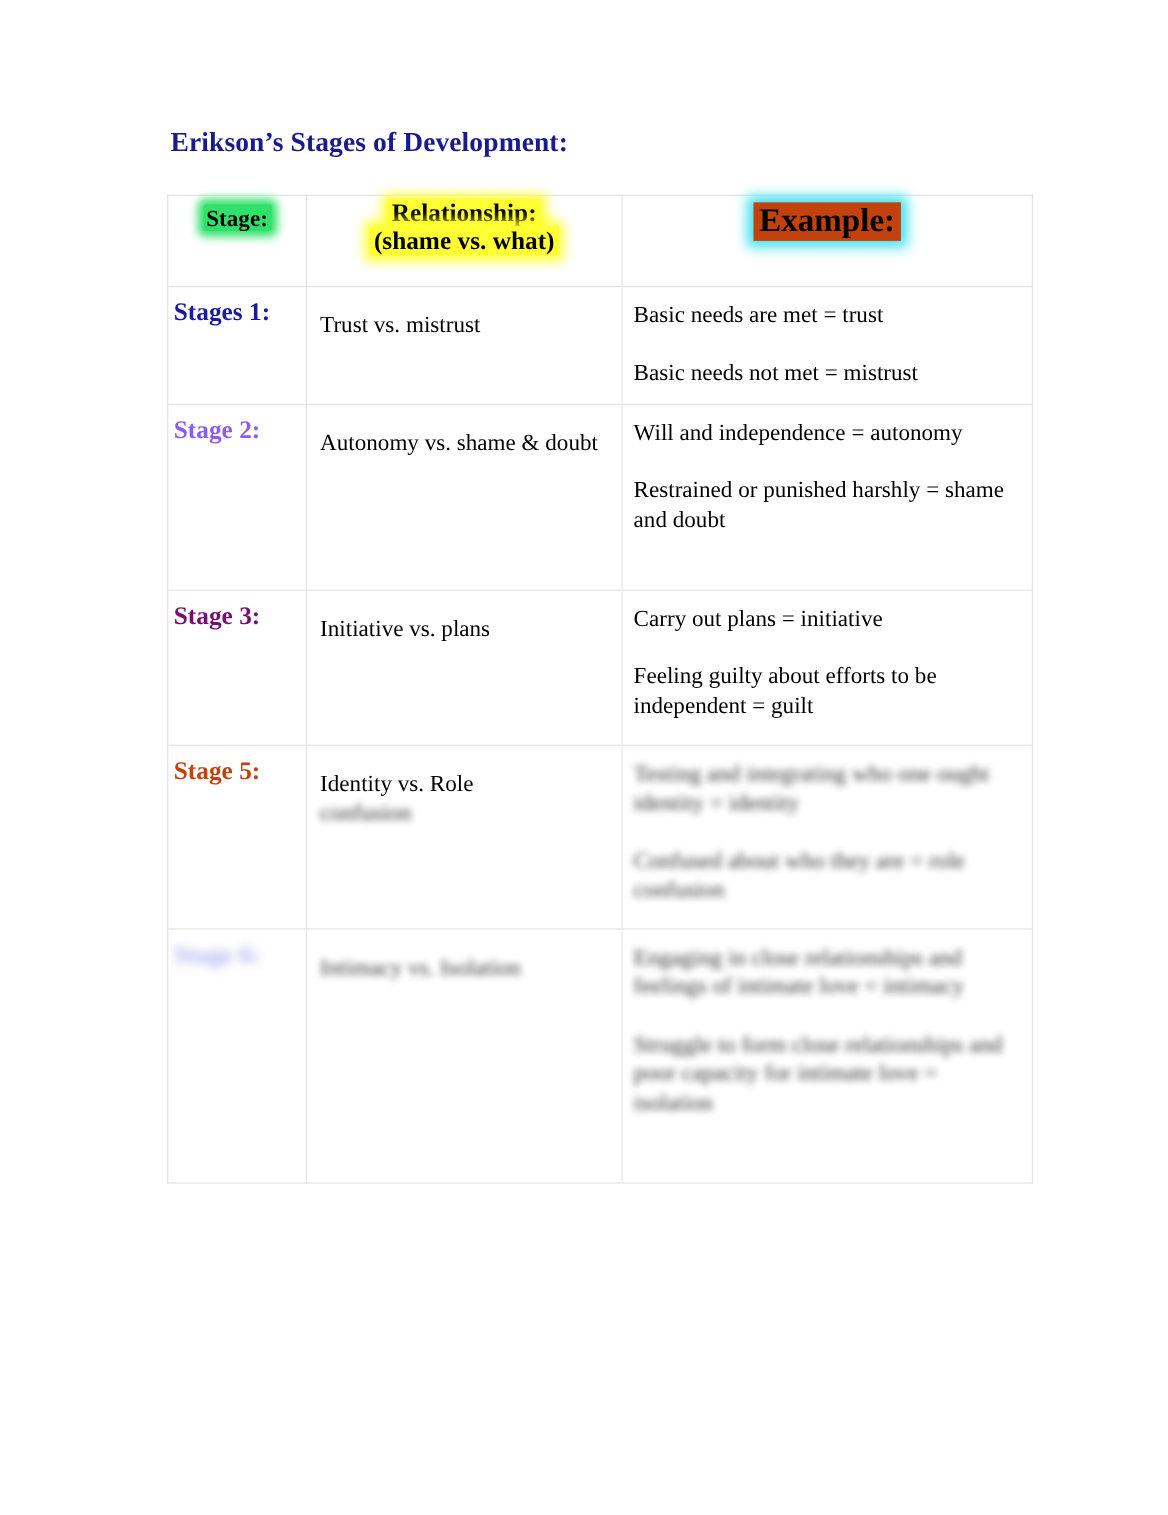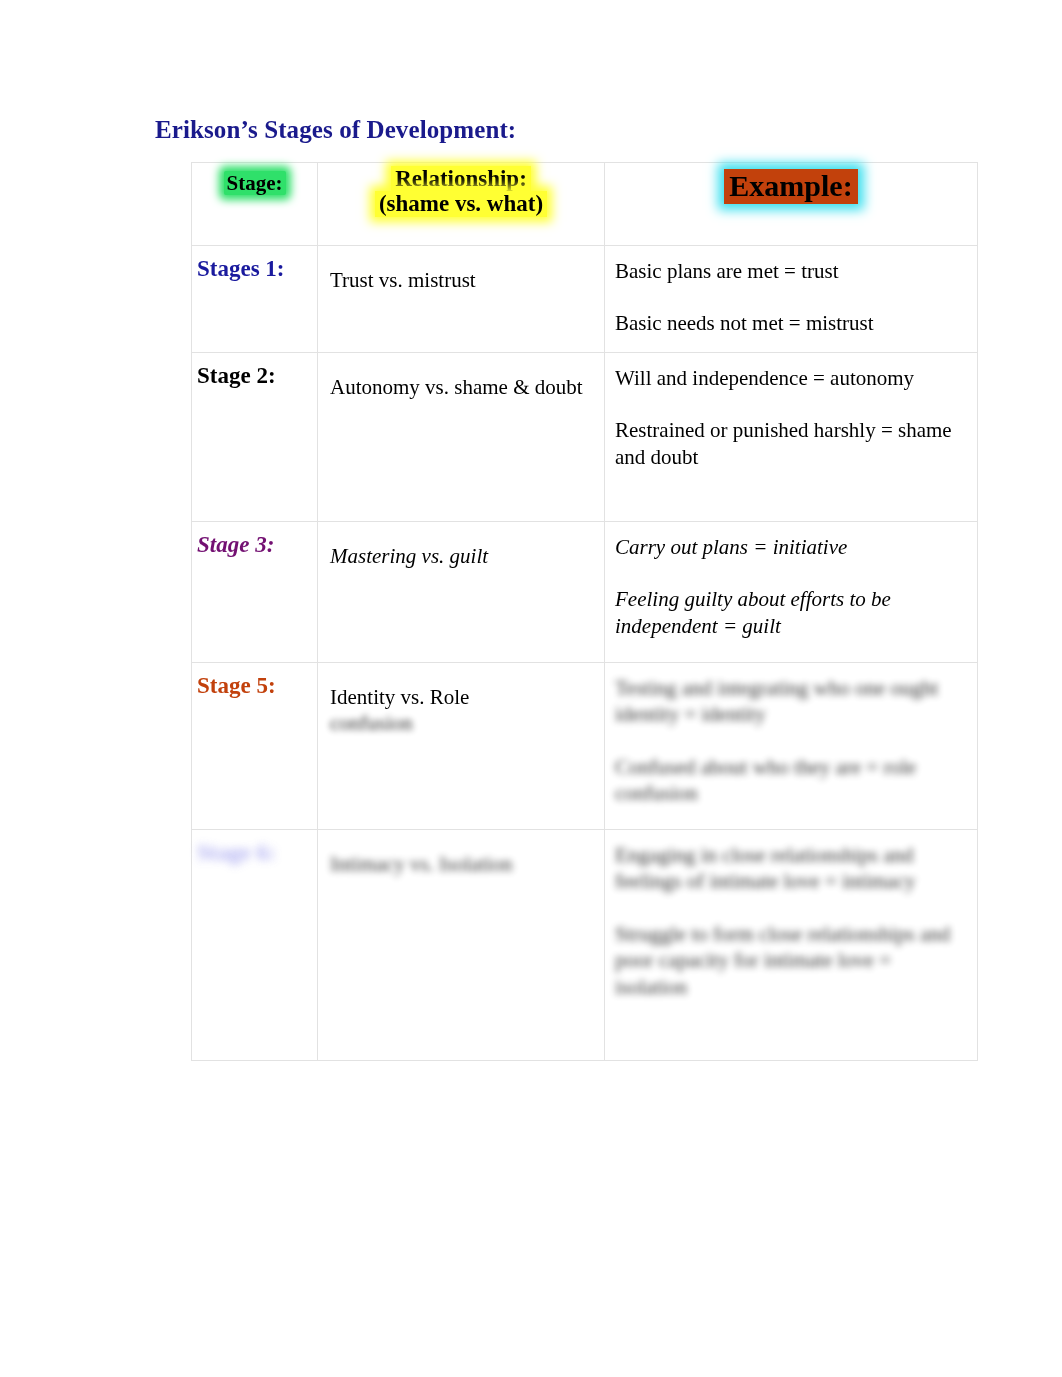--- a/index.html
+++ b/index.html
@@ -30,25 +30,24 @@
     font-size: 25px;
     font-weight: bold;
     color: #1a1a8c;
     letter-spacing: 0.1px;
     white-space: nowrap;
   }
 
   table.erikson-table {
     position: absolute;
     left: 152px;
-    top: 162px;
+    top: 177px;
     width: 786px;
     border-collapse: collapse;
     table-layout: fixed;
-    margin-left: 39px;
   }
   table.erikson-table td {
     border: 1px solid #e2e2e2;
     vertical-align: top;
     padding: 0;
   }
 
   .col-stage  { width: 126px; }
   .col-rel    { width: 287px; }
   .col-ex     { width: 373px; }
@@ -135,21 +134,21 @@
   .ex-para:last-child { margin-bottom: 0; }
   .rel-para { margin: 0; }
 
   
   .blur-sm  { filter: blur(3.2px); opacity: 0.82; }
   .blur-md  { filter: blur(3.6px); opacity: 0.8; }
   .blur-lg  { filter: blur(4.2px); opacity: 0.78; }
 
   .row-h1 td { height: 106px; }
   .row-h2 td { height: 168px; }
-  .row-h3 td { height: 140px; font-style: italic; }
+  .row-h3 td { height: 140px; }
   .row-h4 td { height: 166px; }
   .row-h5 td { height: 166px; }
   .row-h6 td { height: 230px; }
 </style>
 </head>
 <body>
 
 <div class="page">
 
   <div class="doc-title">Erikson’s Stages of Development:</div>
@@ -187,30 +186,30 @@
           <span class="stage-label" id="sl0" style="color: rgb(26, 26, 158);">Stages 1:</span>
         </div>
       </td>
       <td>
         <div class="rel-cell">
           <p class="rel-para">Trust vs. mistrust</p>
         </div>
       </td>
       <td>
         <div class="ex-cell">
-          <p class="ex-para">Basic plans are met = trust</p>
+          <p class="ex-para">Basic needs are met = trust</p>
           <p class="ex-para">Basic needs not met = mistrust</p>
         </div>
       </td>
     </tr>
 
     <tr class="row-h2">
       <td>
         <div class="stage-cell">
-          <span class="stage-label" id="sl1" style="color: #000000;">Stage 2:</span>
+          <span class="stage-label" id="sl1" style="color: #8b5cf6;">Stage 2:</span>
         </div>
       </td>
       <td>
         <div class="rel-cell">
           <p class="rel-para">Autonomy vs. shame &amp; doubt</p>
         </div>
       </td>
       <td>
         <div class="ex-cell">
           <p class="ex-para">Will and independence = autonomy</p>
@@ -220,21 +219,21 @@
     </tr>
 
     <tr class="row-h3">
       <td>
         <div class="stage-cell">
           <span class="stage-label" id="sl2" style="color: rgb(115, 16, 114);">Stage 3:</span>
         </div>
       </td>
       <td>
         <div class="rel-cell">
-          <p class="rel-para">Mastering vs. guilt</p>
+          <p class="rel-para">Initiative vs. plans</p>
         </div>
       </td>
       <td>
         <div class="ex-cell">
           <p class="ex-para">Carry out plans = initiative</p>
           <p class="ex-para">Feeling guilty about efforts to be independent = guilt</p>
         </div>
       </td>
     </tr>
 

